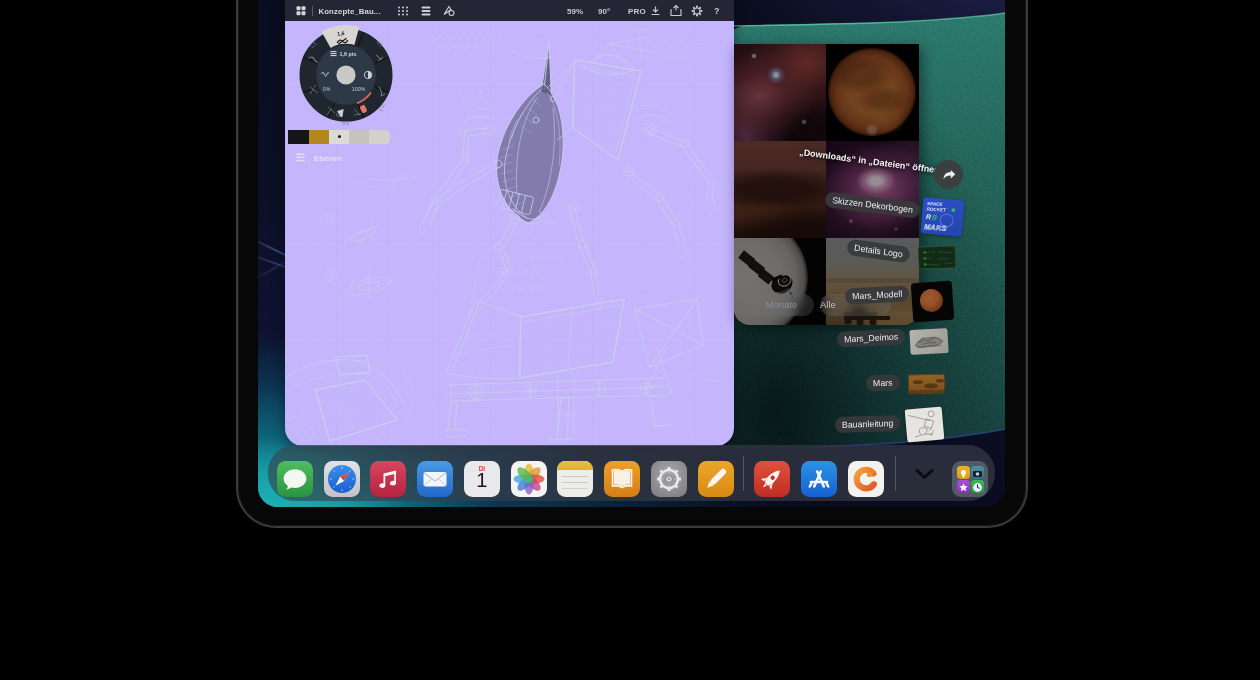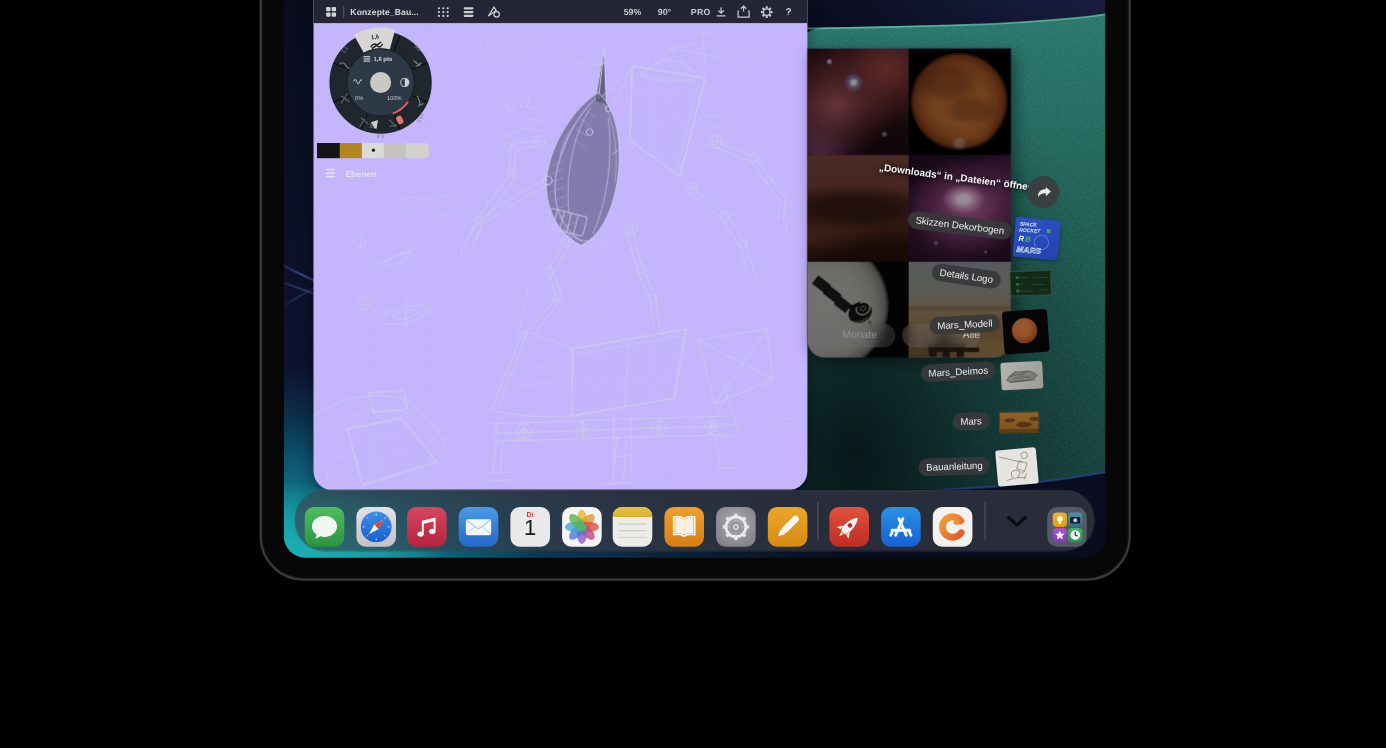--- a/index.html
+++ b/index.html
@@ -451,21 +451,21 @@
               <circle cx="47" cy="84" r="3.6"></circle>
             <line x1="32" y1="58" x2="32" y2="68" stroke="#2c2114" stroke-width="1.4"></line>
             <rect x="52" y="78" width="12" height="4"></rect>
           </g>
         </svg>
       </div>
 
       <div class="abs" style="left:0;top:0;width:185px;height:281px;background:rgba(0,0,0,0.38);"></div>
 
       <div class="abs" style="left:15px;top:250px;width:65px;height:22px;border-radius:11px;background:rgba(115,115,122,0.26);backdrop-filter:blur(5px);color:#8e8e94;font-size:9.5px;line-height:22px;text-align:center;">Monate</div>
-      <div class="abs" style="left:86px;top:250px;width:71px;height:22px;border-radius:11px;background:rgba(135,135,142,0.22);backdrop-filter:blur(5px);color:#bfbfc4;font-size:9.5px;line-height:22px;text-align:right;">Alle</div>
+      <div class="abs" style="left:86px;top:250px;width:71px;height:22px;border-radius:11px;background:rgba(135,135,142,0.22);backdrop-filter:blur(5px);color:#bfbfc4;font-size:9.5px;line-height:22px;text-align:left;">Alle</div>
     </div>
 
     <div id="drags" class="abs" style="left:0;top:0;width:747px;height:507px;">
 
       <div class="abs" style="left:542px;top:147px;width:130px;transform:rotate(7.5deg);transform-origin:left top;color:#f4f4f6;font-size:9px;font-weight:bold;text-shadow:0 1px 4px rgba(0,0,0,0.85),0 0 8px rgba(0,0,0,0.6);white-space:nowrap;">„Downloads“ in „Dateien“ öffnen</div>
 
       <div class="pill" style="right:85px;top:197px;transform:rotate(7deg);">Skizzen Dekorbogen</div>
       <div class="pill" style="right:95px;top:243px;transform:rotate(8deg);">Details Logo</div>
       <div class="pill" style="right:96px;top:287px;transform:rotate(-3deg);">Mars_Modell</div>
       <div class="pill" style="right:100px;top:330px;transform:rotate(-3deg);">Mars_Deimos</div>

